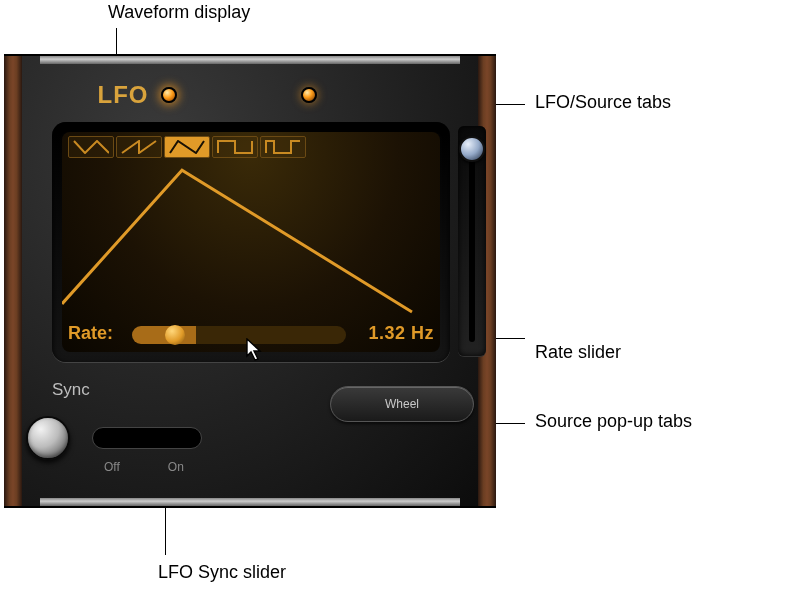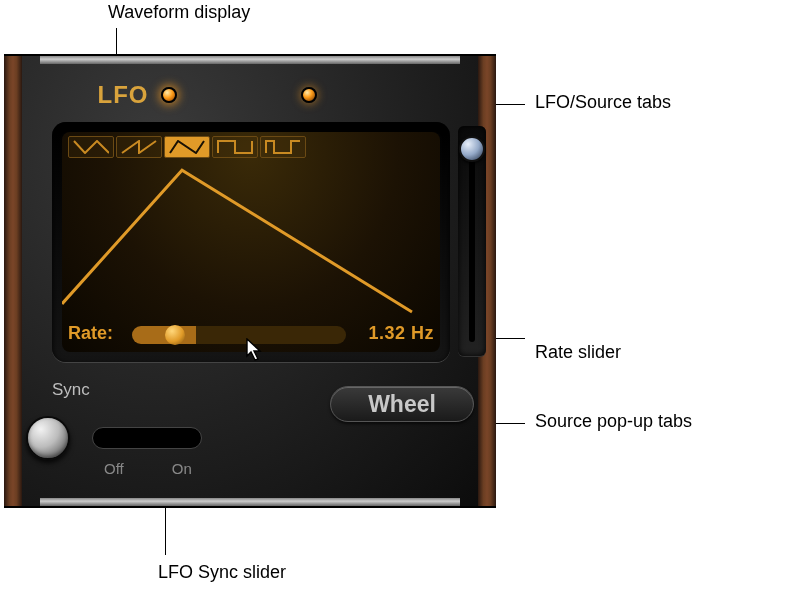--- a/index.html
+++ b/index.html
@@ -210,40 +210,40 @@
       width: 44px; height: 44px;
       margin-top: -22px;
       border-radius: 50%;
       background: radial-gradient(circle at 32% 28%, #f2f2f2, #bcbcbc 45%, #4a4a4a 95%);
       border: 2px solid #0a0a0a;
       box-shadow: 0 3px 5px rgba(0,0,0,0.8), inset 0 -2px 4px rgba(0,0,0,0.4);
     }
     .switch-labels {
       display: flex;
       gap: 48px;
-      font-size: 15px;
+      font-size: 12px;
       color: #888;
       margin-left: 52px;
       margin-top: -2px;
     }
     
     .source-popup {
       position: absolute;
       left: 308px; top: 330px;
       width: 144px; height: 36px;
       border-radius: 18px;
       background: linear-gradient(#3a3a3a, #1a1a1a);
       border: 1px solid #555;
       box-shadow: inset 0 1px 0 #666, 0 2px 3px rgba(0,0,0,0.6);
       display: flex;
       align-items: center;
       justify-content: center;
       color: #c8c8c8;
-      font-size: 23px;
-      font-weight: 700;
+      font-size: 12px;
+      font-weight: 400;
     }
     
     .cursor {
       position: absolute;
       left: 224px; top: 282px;
       width: 20px; height: 26px;
       pointer-events: none;
     }
   </style>
 </head>

